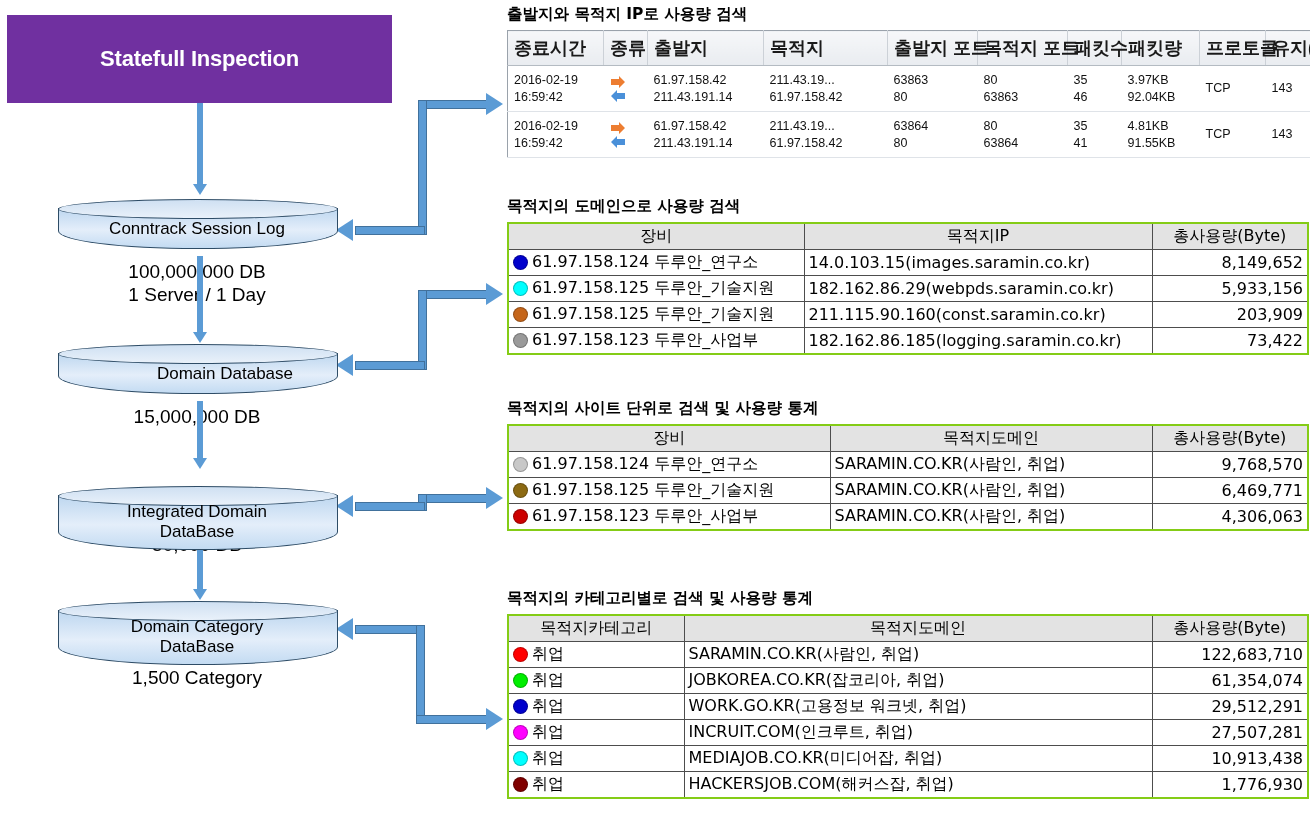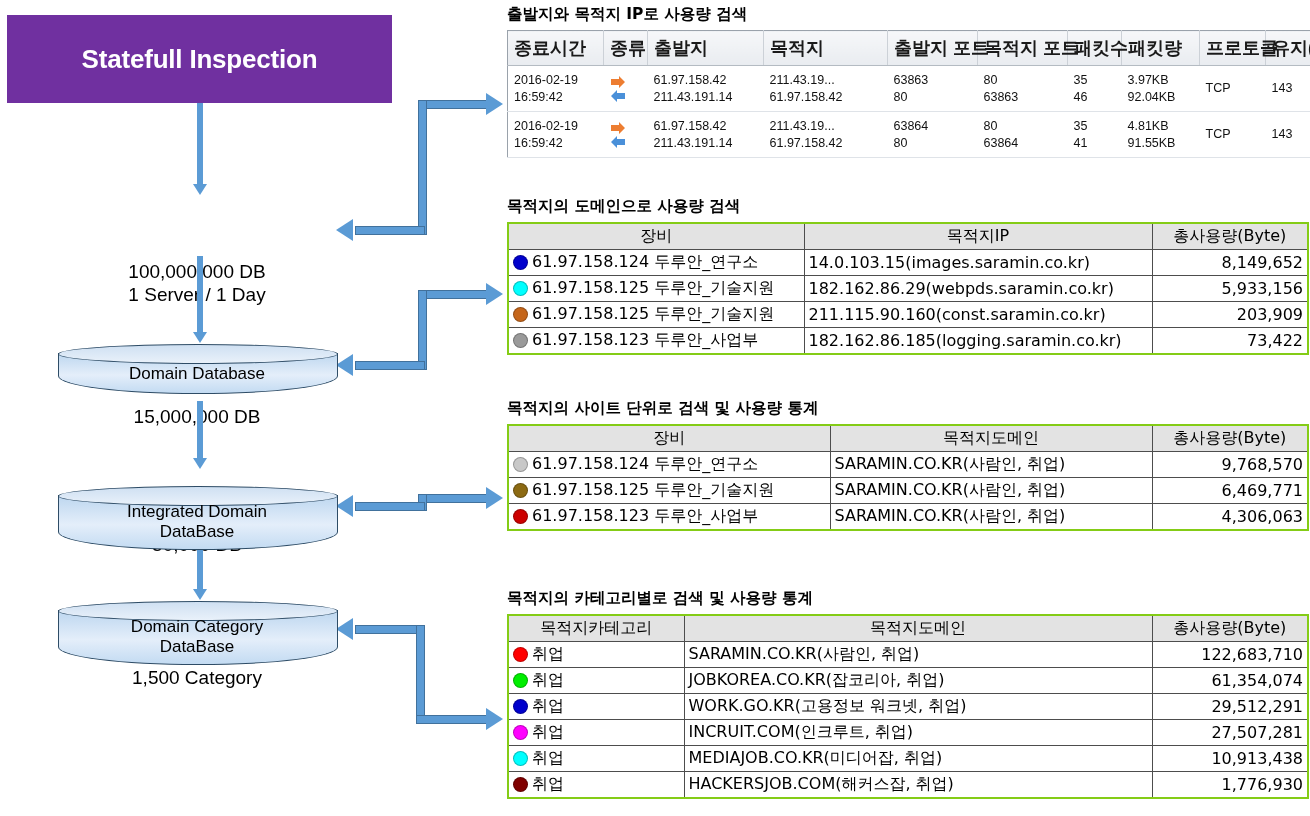--- a/index.html
+++ b/index.html
@@ -14,21 +14,21 @@
   
   #diagram{position:absolute;left:0;top:0;width:500px;height:816px;}
 
   .fw-box{
     position:absolute;left:7px;top:15px;width:385px;height:88px;
     background:#7030A0;
     display:flex;align-items:center;justify-content:center;
     text-align:center;
   }
   .fw-box .fw-title{
-    color:#ffffff;font-size:26px;font-weight:bold;line-height:1.18;
+    color:#ffffff;font-size:22px;font-weight:bold;line-height:1.18;
     font-family:"Liberation Sans",sans-serif;
     letter-spacing:-0.2px;
   }
 
   .cyl{
     position:absolute;
     width:278px;
     box-sizing:border-box;
   }
   .cyl .top{
@@ -147,34 +147,41 @@
     <div class="fw-title">
       <div>Statefull Inspection</div>
     </div>
   </div>
 
   <div class="vdown" style="left:193px;top:103px;height:92px;">
     <div class="stem" style="height:81px;"></div>
     <div class="head"></div>
   </div>
 
+  <div class="cyl" style="left:58px;top:199px;height:58px;">
+    <div class="body" style="height:40px;"></div>
+    <div class="top"></div>
+    <div class="cyl-label" style="top:20px;">
+      <div>Conntrack Session Log</div>
+    </div>
+  </div>
   <div class="note" style="left:58px;top:261px;">
     <div>100,000,000 DB</div>
     <div>1 Server / 1 Day</div>
   </div>
 
   <div class="vdown" style="left:193px;top:256px;height:87px;">
     <div class="stem" style="height:76px;"></div>
     <div class="head"></div>
   </div>
 
   <div class="cyl" style="left:58px;top:344px;height:58px;">
     <div class="body" style="height:40px;"></div>
     <div class="top"></div>
-    <div class="cyl-label" style="top:20px;">
+    <div class="cyl-label" style="top:20px;margin-left:28px;">
       <div>Domain Database</div>
     </div>
   </div>
   <div class="note" style="left:58px;top:406px;">
     <div>15,000,000 DB</div>
   </div>
 
   <div class="vdown" style="left:193px;top:401px;height:68px;">
     <div class="stem" style="height:57px;"></div>
     <div class="head"></div>

